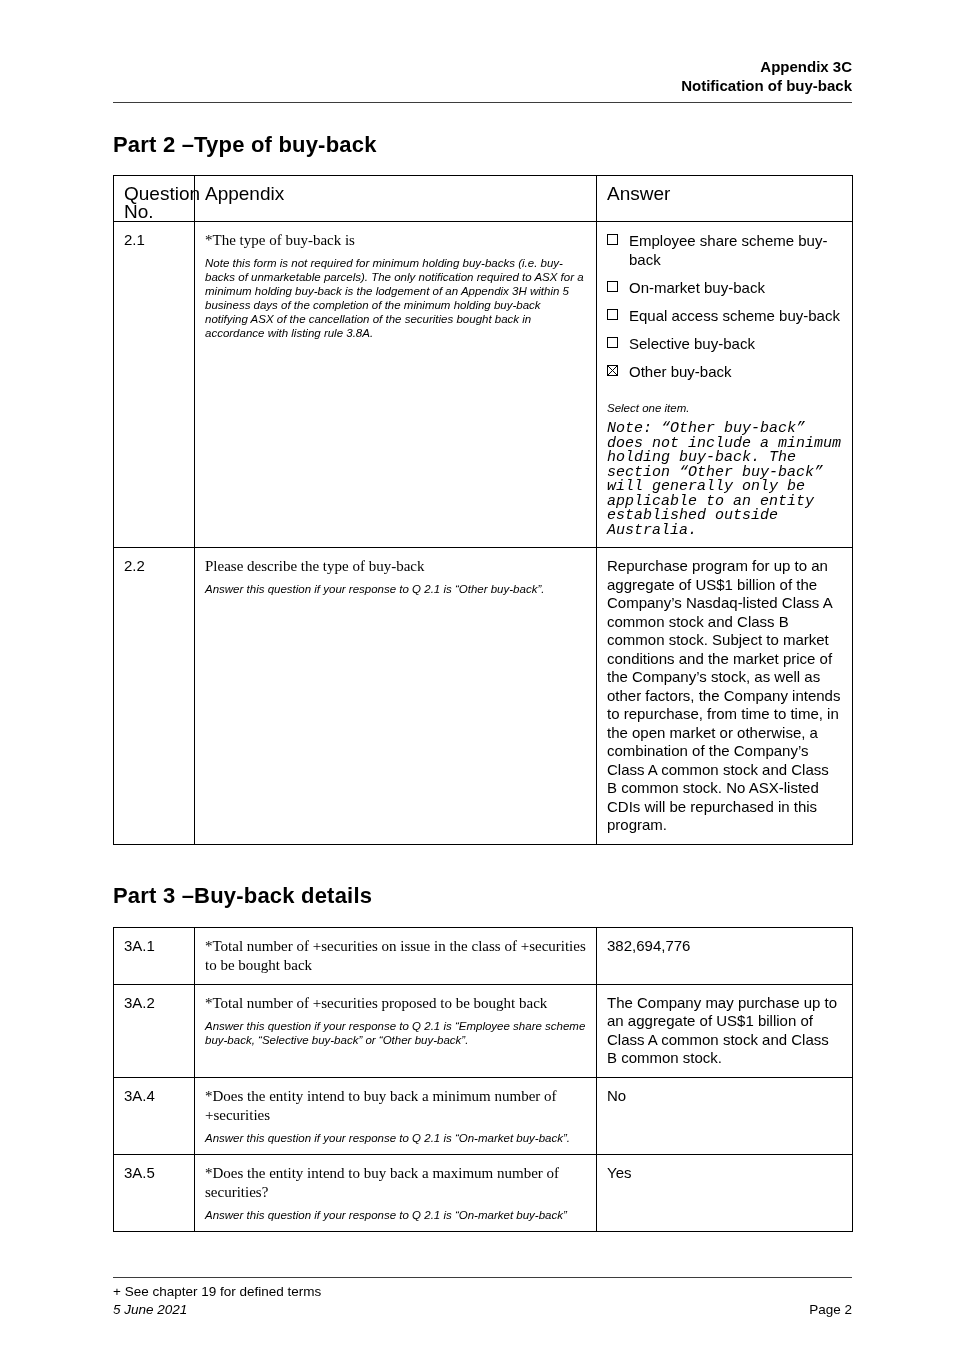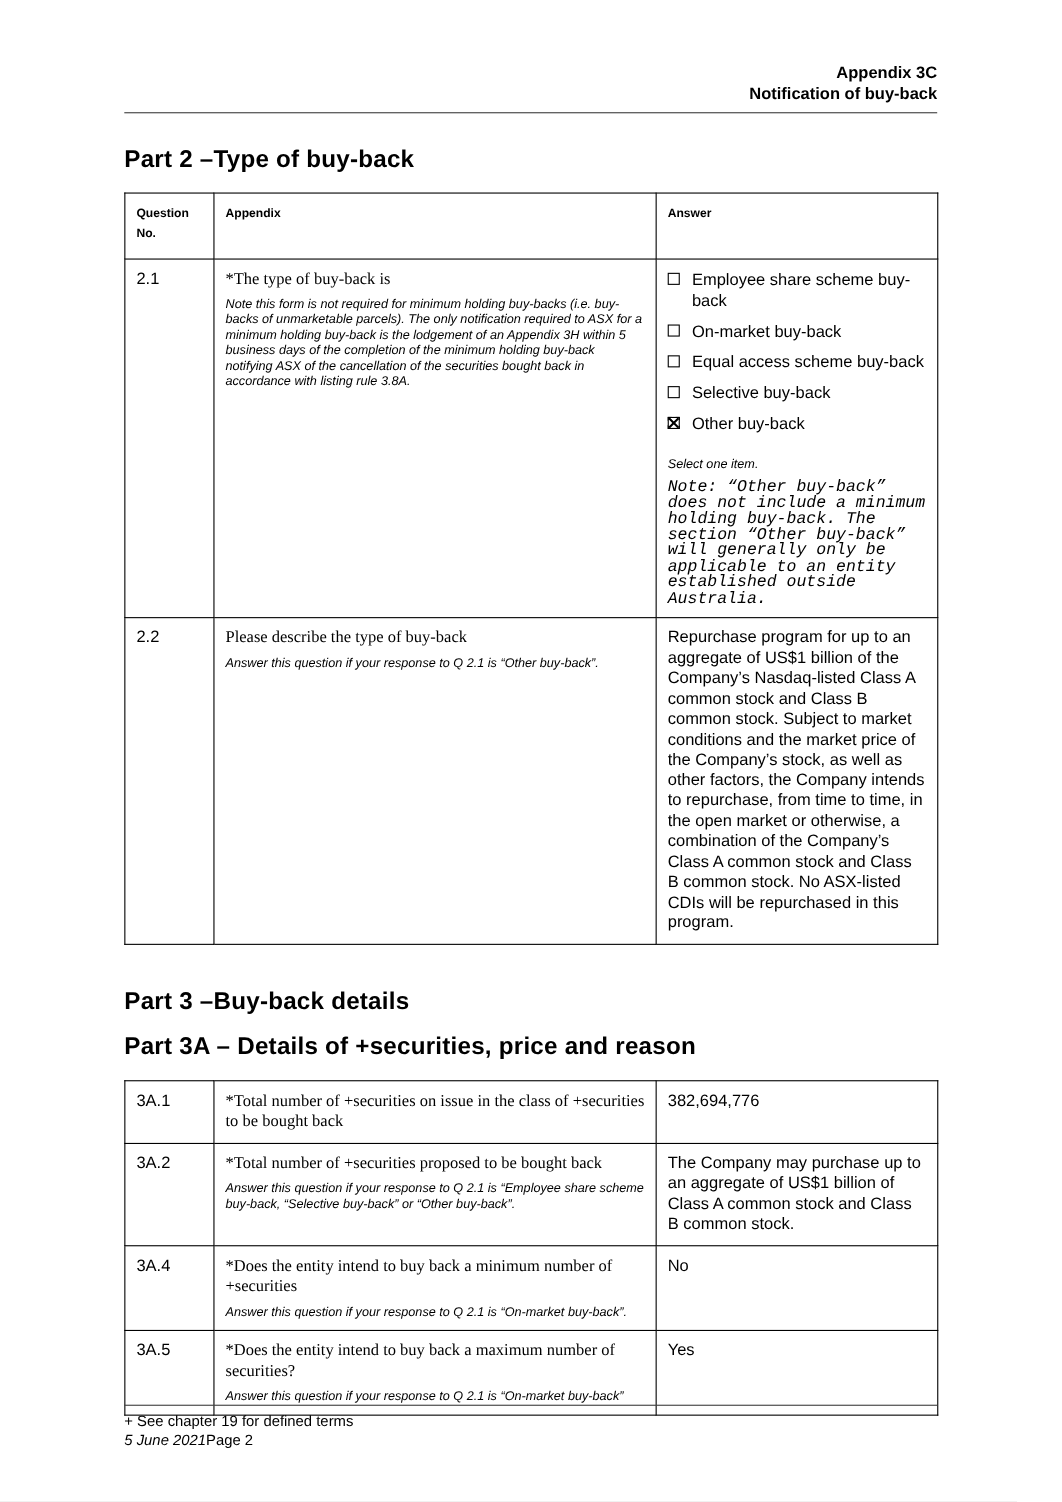--- a/index.html
+++ b/index.html
@@ -27,21 +27,21 @@
   .part3-title { margin-top: 38px; }
   .part3a-title { margin-top: 15px; }
   
   table { border-collapse: collapse; width: 739px; table-layout: fixed; }
   .t1 { margin-top: 17px; }
   .t2 { margin-top: 18px; }
   td, th { border: 1px solid #000; vertical-align: top; padding: 9px 10px; }
   col.c-no { width: 81px; }
   col.c-q  { width: 402px; }
   col.c-a  { width: 256px; }
-  th { text-align: left; font-size: 11px; font-weight: bold; line-height: 18px; padding-bottom: 14px; }
+  th { text-align: left; font-size: 19px; font-weight: normal; line-height: 18px; padding-bottom: 0; }
   .q-no { font-size: 15px; }
   .q-main { font-size: 15px; line-height: 19px; font-family: Liberation Serif, serif; }
   .q-note { font-size: 11.5px; font-style: italic; line-height: 14px; margin-top: 6px; }
   .a-text { font-size: 15px; line-height: 18.5px; }
   
   .cb-item { display: flex; gap: 11px; font-size: 15px; line-height: 19px; margin-bottom: 9px; }
   .cb-box {
     flex: 0 0 auto;
     width: 11px; height: 11px;
     border: 1px solid #000;
@@ -56,21 +56,21 @@
   .a-note { font-size: 15px; font-style: italic; line-height: 14.5px; margin-top: 7px; font-family: Liberation Mono, monospace; }
   
   .doc-footer {
     position: absolute;
     left: 113px; right: 113px; top: 1277px;
     border-top: 1px solid #3d3d3d;
     padding-top: 5px;
     font-size: 13.5px;
     line-height: 18px;
   }
-  .footer-row2 { display: flex; }
+  .footer-row2 { display: flex; justify-content: space-between; }
   .footer-date { font-style: italic; }
 </style>
 </head>
 <body>
 
 <div class="page">
 
   <div class="doc-header">
     <div>Appendix 3C</div>
     <div>Notification of buy-back</div>
@@ -126,21 +126,20 @@
       <td>
         <div class="q-main">Please describe the type of buy-back</div>
         <div class="q-note">Answer this question if your response to Q 2.1 is “Other buy-back”.</div>
       </td>
       <td class="a-text">Repurchase program for up to an aggregate of US$1 billion of the Company’s Nasdaq-listed Class A common stock and Class B common stock. Subject to market conditions and the market price of the Company’s stock, as well as other factors, the Company intends to repurchase, from time to time, in the open market or otherwise, a combination of the Company’s Class A common stock and Class B common stock. No ASX-listed CDIs will be repurchased in this program.</td>
     </tr>
   </tbody>
     </table>
 
   <h1 class="part-title part3-title">Part 3 –Buy-back details</h1>
-  <h1 class="part-title part3a-title">Part 3A – Details of +securities, price and reason</h1>
 
   <table class="t2">
     <colgroup>
         <col class="c-no">
         <col class="c-q">
         <col class="c-a">
       </colgroup>
     <tbody>
         <tr>
       <td class="q-no">3A.1</td>

